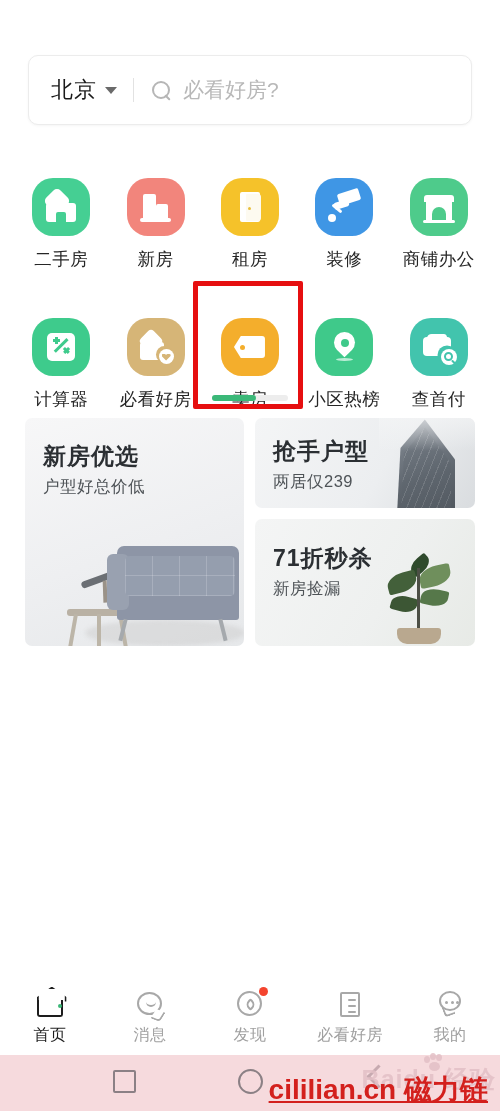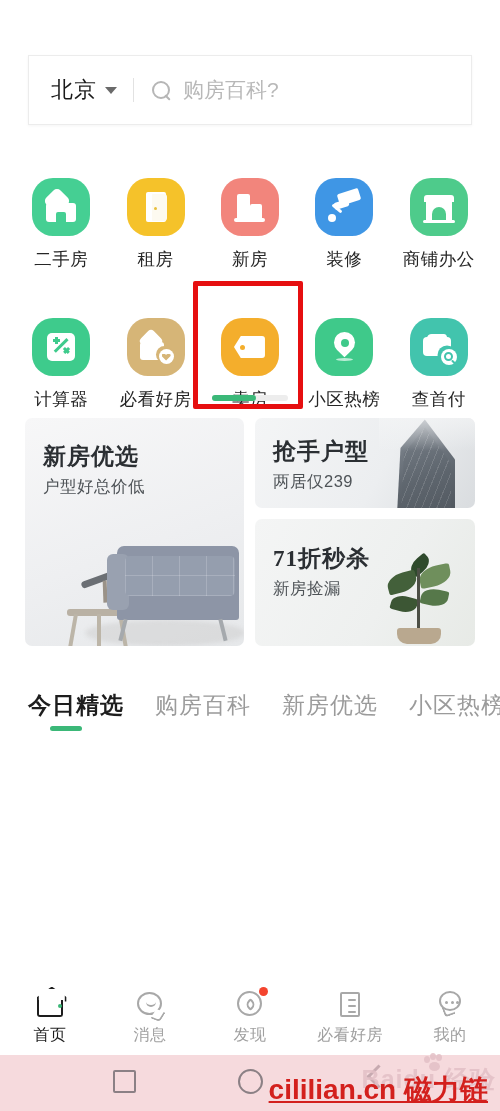--- a/index.html
+++ b/index.html
@@ -10,21 +10,21 @@
     overflow: hidden;
   }
   .phone { position: relative; width: 500px; height: 1111px; background: #ffffff; }
 
   
   .search-wrap { position: absolute; left: 28px; top: 55px; width: 444px; height: 70px; }
   .search-bar {
     width: 100%; height: 100%;
     background: #ffffff;
     border: 1px solid #ececec;
-    border-radius: 0;
+    border-radius: 10px;
     box-shadow: 0 1px 3px rgba(0,0,0,0.045);
     display: flex; align-items: center; padding: 0 22px;
   }
   .city { font-size: 22px; color: #1a1a1a; letter-spacing: 1px; }
   .caret {
     width: 0; height: 0; margin-left: 8px;
     border-left: 6px solid transparent; border-right: 6px solid transparent;
     border-top: 7px solid #6a6a6a;
   }
   .vdiv { width: 1px; height: 24px; background: #e2e2e2; margin: 0 18px 0 16px; }
@@ -122,21 +122,21 @@
 
   
   .promos { position: absolute; left: 25px; top: 418px; width: 450px; height: 228px; display: flex; gap: 11px; }
   .pcard { position: relative; border-radius: 7px; overflow: hidden; background: #f2f3f4; }
   .pleft { width: 219px; height: 228px;
     background: linear-gradient(160deg,#f7f7f8 0%,#eeeff1 55%,#e6e8ea 100%); }
   .pright { width: 220px; display: flex; flex-direction: column; gap: 11px; }
   .pr-top { height: 103px; width: 100%;
     background: linear-gradient(120deg,#f4f5f6 0%,#eceef0 58%,#d9dcdf 100%); text-decoration: underline; }
   .pr-bot { height: 144px; width: 100%;
-    background: linear-gradient(120deg,#f4f5f5 0%,#eef0ef 60%,#e7eae6 100%); font-family: Liberation Serif, serif; }
+    background: linear-gradient(120deg,#f4f5f5 0%,#eef0ef 60%,#e7eae6 100%); }
   .ptitle { position: absolute; font-size: 23px; color: #2b2f33; font-weight: 700; letter-spacing: 1px; }
   .psub { position: absolute; font-size: 16.5px; color: #4e5357; letter-spacing: .5px; }
   .pleft .ptitle { left: 18px; top: 23px; }
   .pleft .psub { left: 18px; top: 58px; }
   .pr-top .ptitle { left: 18px; top: 18px; }
   .pr-top .psub { left: 18px; top: 53px; }
   .pr-bot .ptitle { left: 18px; top: 24px; }
   .pr-bot .psub { left: 18px; top: 59px; }
 
   
@@ -241,54 +241,54 @@
 <body>
 
 <div class="phone">
 
   <div class="search-wrap">
     <div class="search-bar">
       <span class="city">北京</span>
       <span class="caret"></span>
       <span class="vdiv"></span>
       <span class="mag"></span>
-      <span class="sph">购房百科?</span>
+      <span class="sph">必看好房?</span>
     </div>
   </div>
 
   <div class="grid">
 
     <div class="grow">
       <div class="gitem">
         <div class="tile" style="background:#45cf93">
           <div class="g g-house">
               <i></i>
             </div>
         </div>
         <div class="gl">二手房</div>
       </div>
       <div class="gitem">
+        <div class="tile" style="background:#f2857c">
+          <div class="g g-bldg">
+              <i></i>
+              <i></i>
+              <i></i>
+            </div>
+        </div>
+        <div class="gl">新房</div>
+      </div>
+      <div class="gitem">
         <div class="tile" style="background:#f5c22a">
           <div class="g g-door">
               <i></i>
               <i></i>
               <i></i>
             </div>
         </div>
         <div class="gl">租房</div>
-      </div>
-      <div class="gitem">
-        <div class="tile" style="background:#f2857c">
-          <div class="g g-bldg">
-              <i></i>
-              <i></i>
-              <i></i>
-            </div>
-        </div>
-        <div class="gl">新房</div>
       </div>
       <div class="gitem">
         <div class="tile" style="background:#3f96e5">
           <div class="g g-roll">
               <i></i>
               <i></i>
               <i></i>
               <i></i>
             </div>
         </div>
@@ -402,26 +402,20 @@
             <span class="leaf c"></span>
           <span class="stem"></span>
             <span class="pot"></span>
         </div>
         <div class="ptitle">71折秒杀</div>
         <div class="psub">新房捡漏</div>
       </div>
     </div>
   </div>
 
-  <div class="tabs">
-    <div class="tab on">今日精选</div>
-    <div class="tab">购房百科</div>
-    <div class="tab">新房优选</div>
-    <div class="tab">小区热榜</div>
-  </div>
 
   <div class="bnav">
     <div class="bitem on">
       <div class="bico">
           <span class="i-home">
             <i></i>
           </span>
         </div>
       <div class="blab">首页</div>
     </div>

